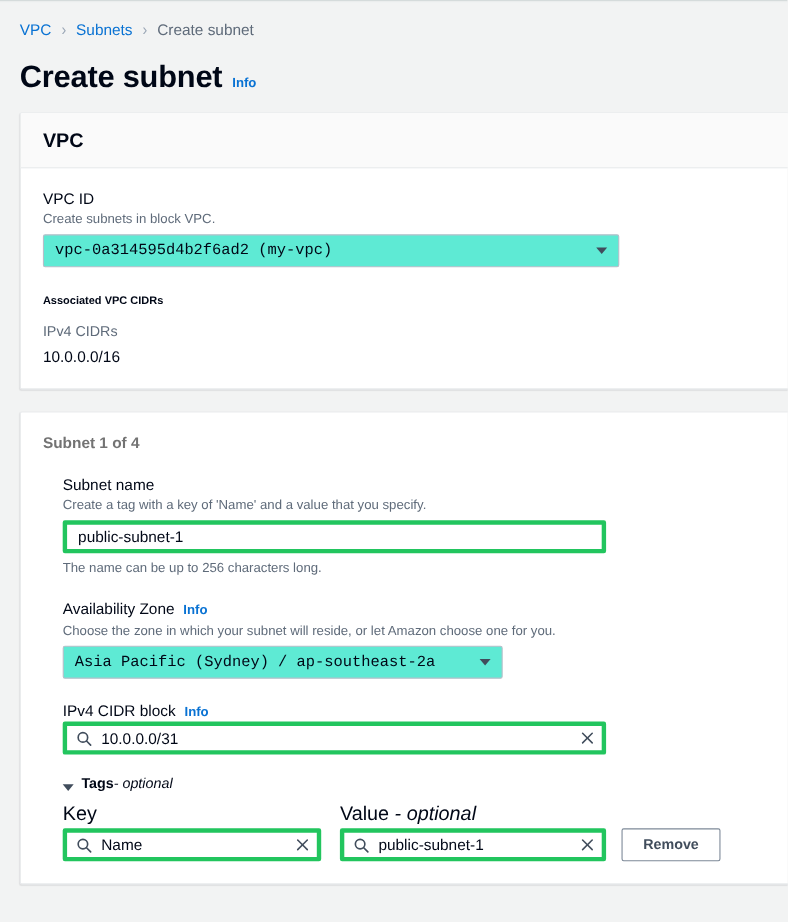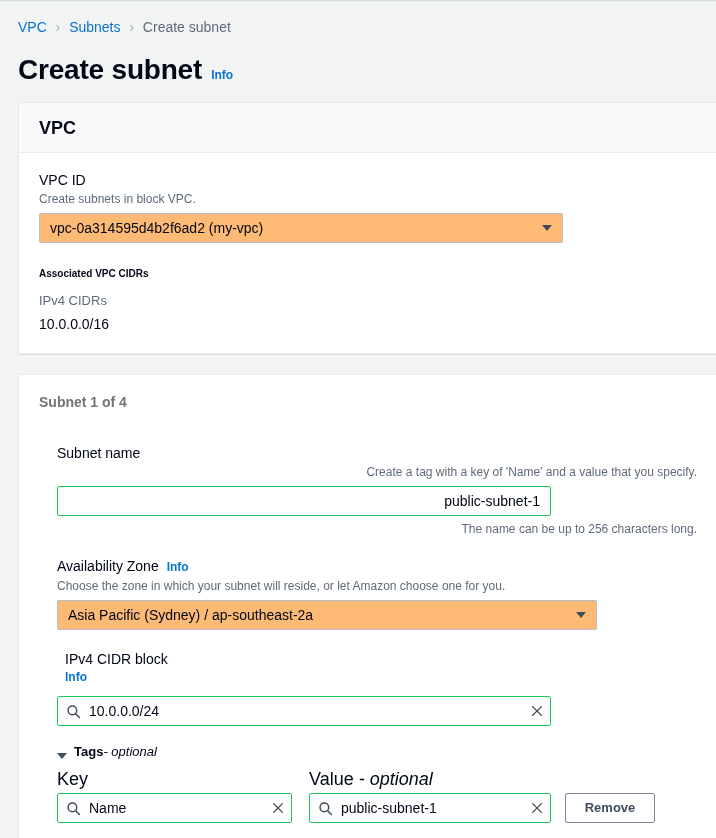--- a/index.html
+++ b/index.html
@@ -120,41 +120,42 @@
     line-height: 16px;
     color: #5f6b7a;
     margin-top: 5px;
   }
 
   .select-box {
     position: relative;
     height: 30px;
     border: 1px solid #b6bec9;
     border-radius: 2px;
-    background: #fdba74;
+    background: #5eead4;
     display: flex;
     align-items: center;
     padding: 0 10px;
     font-size: 14px;
     color: #000716;
     cursor: pointer;
+    font-family: Liberation Mono, monospace;
   }
   .select-arrow {
     position: absolute;
     right: 10px;
     top: 50%;
     transform: translateY(-50%);
     width: 0; height: 0;
     border-left: 5px solid transparent;
     border-right: 5px solid transparent;
     border-top: 6px solid #414d5c;
   }
   .input-box {
     height: 30px;
-    border: 1px solid #22c55e;
+    border: 4px solid #22c55e;
     border-radius: 2px;
     background: #ffffff;
     display: flex;
     align-items: center;
     padding: 0 10px;
     font-size: 14px;
     color: #000716;
   }
   .input-box.search {
     padding-left: 8px;
@@ -297,54 +298,54 @@
   </div>
 </section>
 
 <section class="container" style="margin-top:20px;">
   <div class="container-body">
 
     <div class="subnet-title">Subnet 1 of 4</div>
 
     <div class="indent">
 
-      <div class="field" style="margin-top:33px;text-align:right;">
+      <div class="field" style="margin-top:20px;">
         <div class="field-label">Subnet name</div>
         <div class="field-desc">Create a tag with a key of 'Name' and a value that you specify.</div>
         <div class="input-box" style="width:494px;">
           <span class="input-text">public-subnet-1</span>
         </div>
         <div class="field-constraint">The name can be up to 256 characters long.</div>
       </div>
 
       <div class="field" style="margin-top:20px;">
         <div class="field-label">
           <span>Availability Zone</span>
           <span class="info-link" style="margin-left:8px;">Info</span>
         </div>
         <div class="field-desc">Choose the zone in which your subnet will reside, or let Amazon choose one for you.</div>
-        <div class="select-box" style="width:540px;">
+        <div class="select-box" style="width:400px;">
           <span>Asia Pacific (Sydney) / ap-southeast-2a</span>
           <span class="select-arrow"></span>
         </div>
       </div>
 
       <div class="field" style="margin-top:20px;">
-        <div class="field-label" style="margin-bottom:10px;flex-direction:column;">
+        <div class="field-label" style="margin-bottom:0;">
           <span>IPv4 CIDR block</span>
           <span class="info-link" style="margin-left:8px;">Info</span>
         </div>
         <div class="input-box search" style="width:494px;">
           <span class="search-icon">
             <svg viewBox="0 0 16 16" width="15" height="15" fill="none" stroke="#414d5c" stroke-width="1.6">
               <circle cx="6.8" cy="6.8" r="4.6"></circle>
               <line x1="10.3" y1="10.3" x2="14.3" y2="14.3" stroke-linecap="round"></line>
             </svg>
           </span>
-          <span class="input-text">10.0.0.0/24</span>
+          <span class="input-text">10.0.0.0/31</span>
           <span class="clear-icon">
             <svg viewBox="0 0 16 16" width="14" height="14" stroke="#414d5c" stroke-width="1.6" stroke-linecap="round">
               <line x1="3" y1="3" x2="13" y2="13"></line>
               <line x1="13" y1="3" x2="3" y2="13"></line>
             </svg>
           </span>
         </div>
       </div>
 
       <div style="margin-top:18px;">

